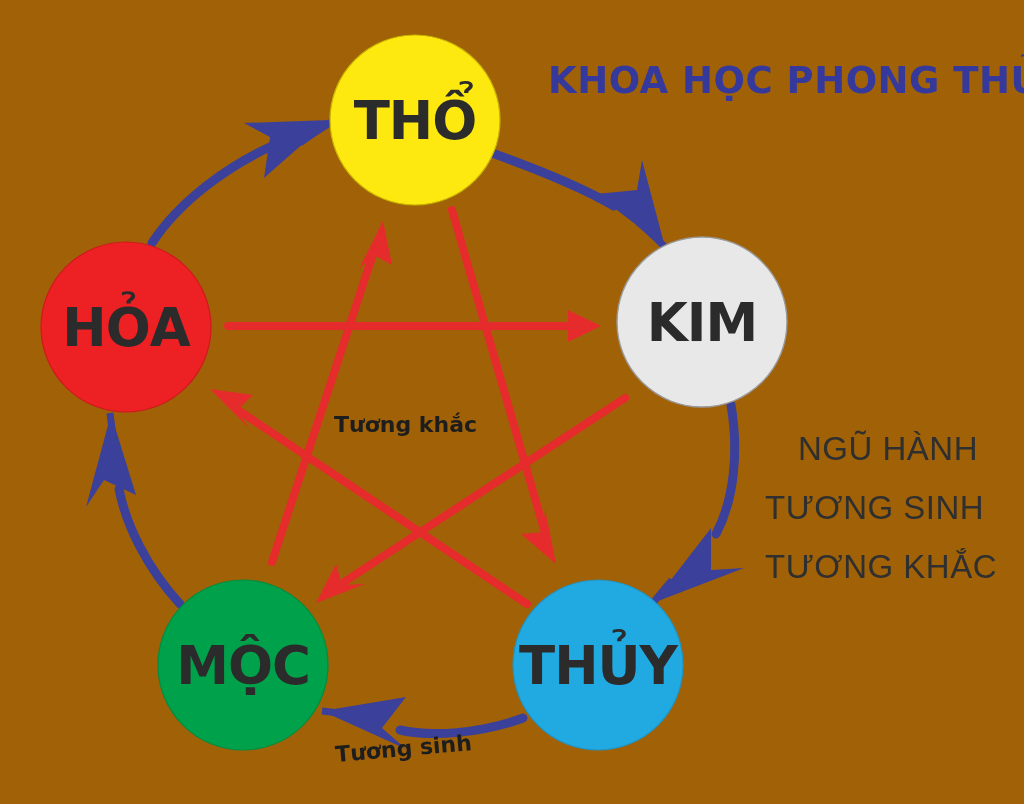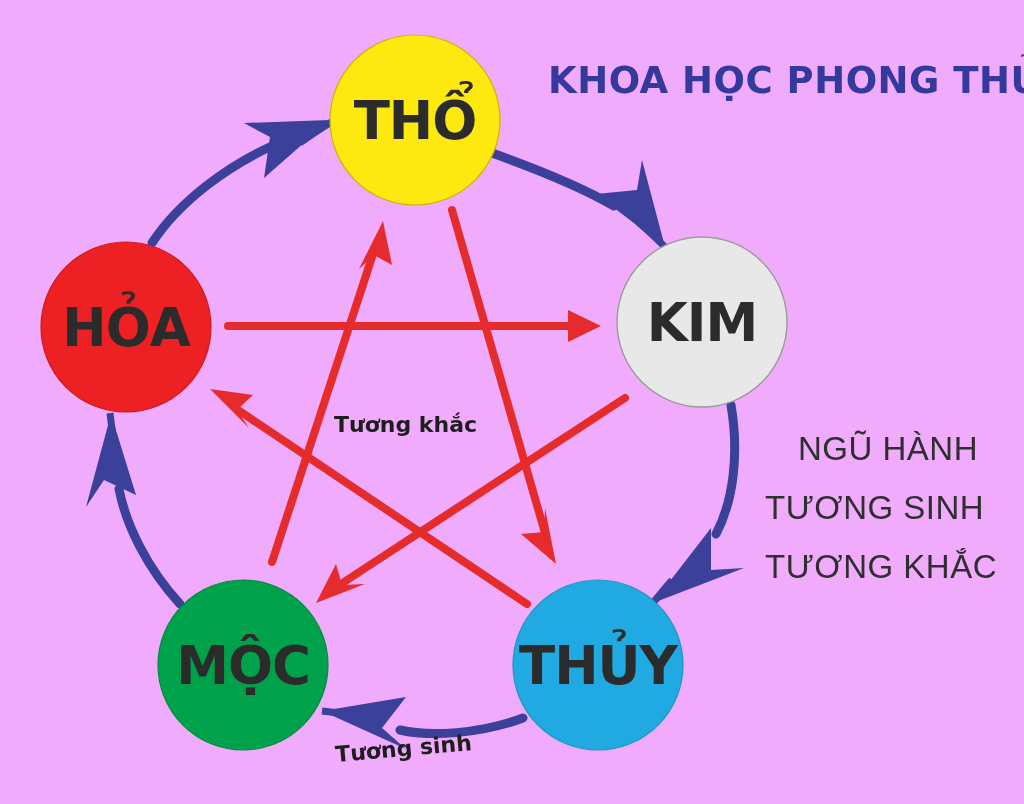--- a/index.html
+++ b/index.html
@@ -8,21 +8,21 @@
     padding: 0;
     background: #ffffff;
   }
   body {
     font-family: "Liberation Sans", sans-serif;
   }
   #stage {
     position: relative;
     width: 1024px;
     height: 804px;
-    background: #f0abfc;
+    background: #a16207;
     overflow: hidden;
   }
   #diagram-svg {
     position: absolute;
     left: 0;
     top: 0;
     width: 1024px;
     height: 804px;
   }
   .node-label {

